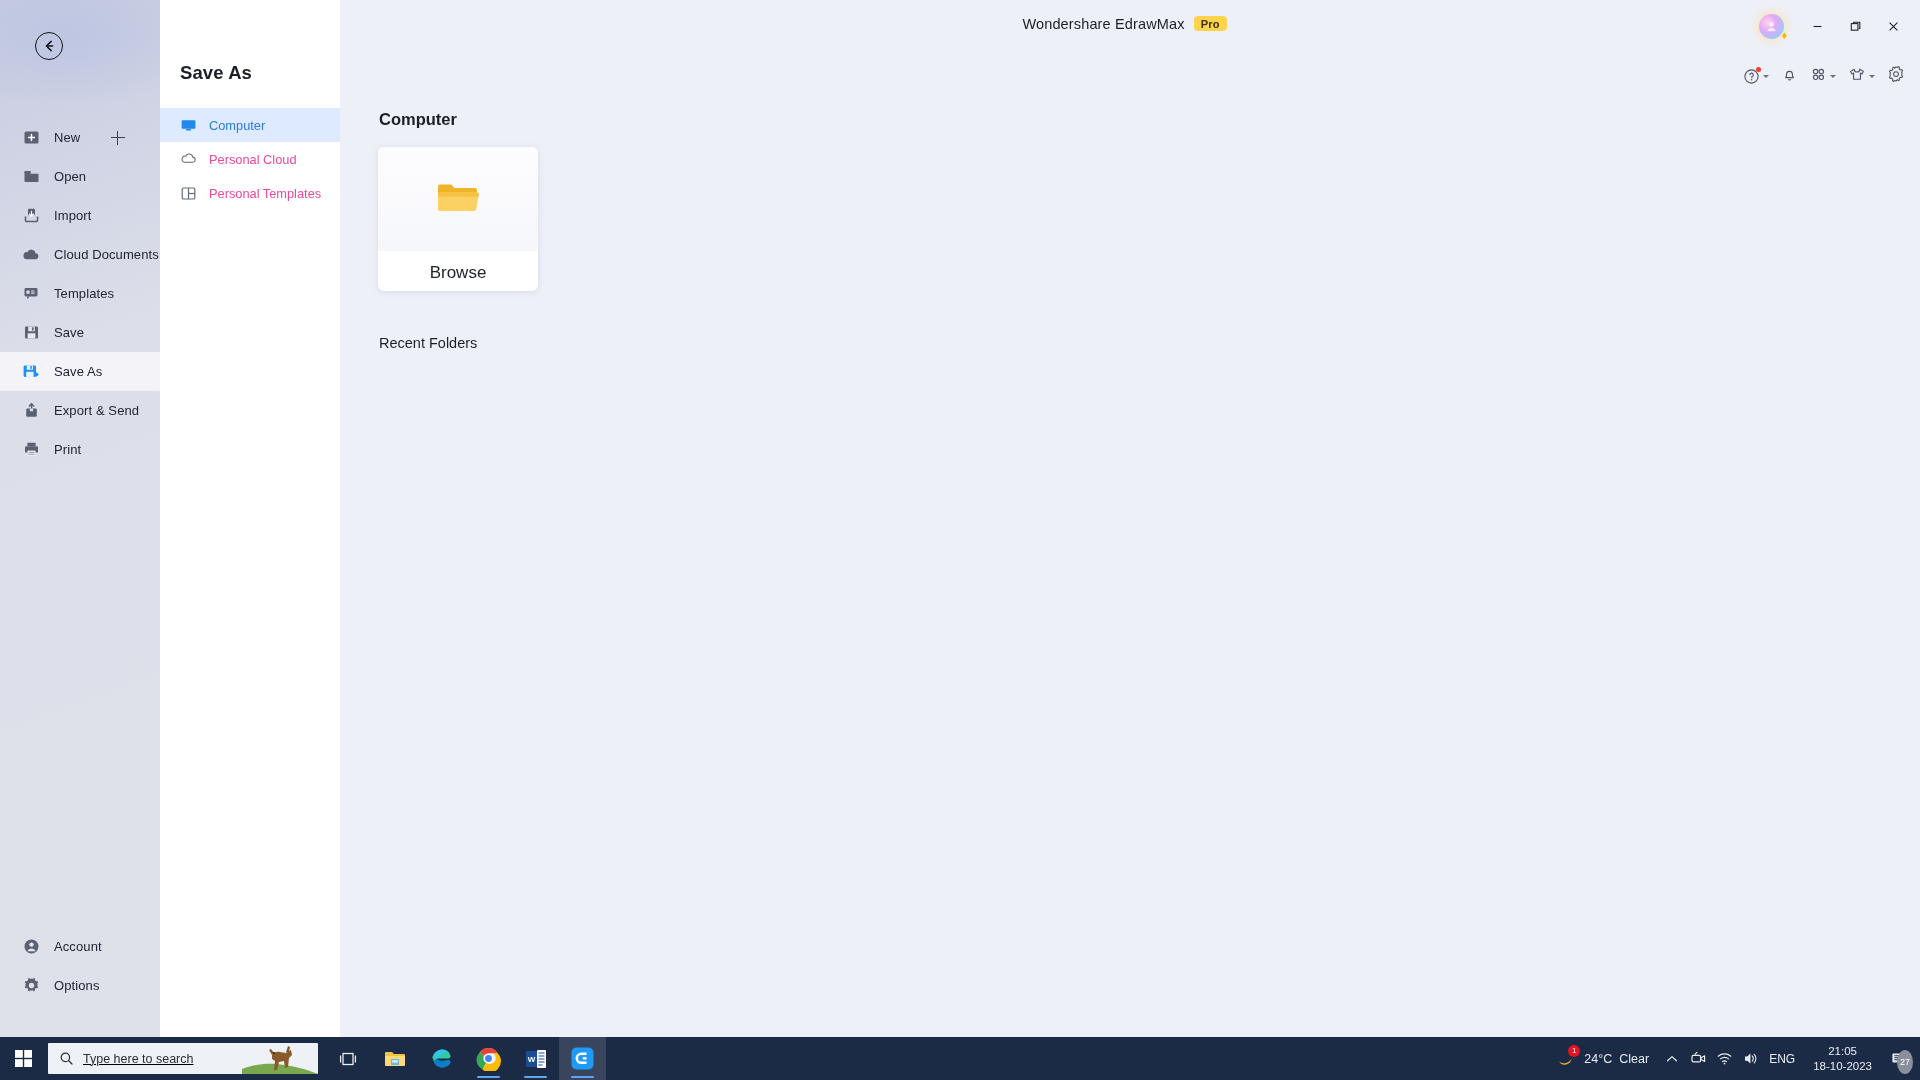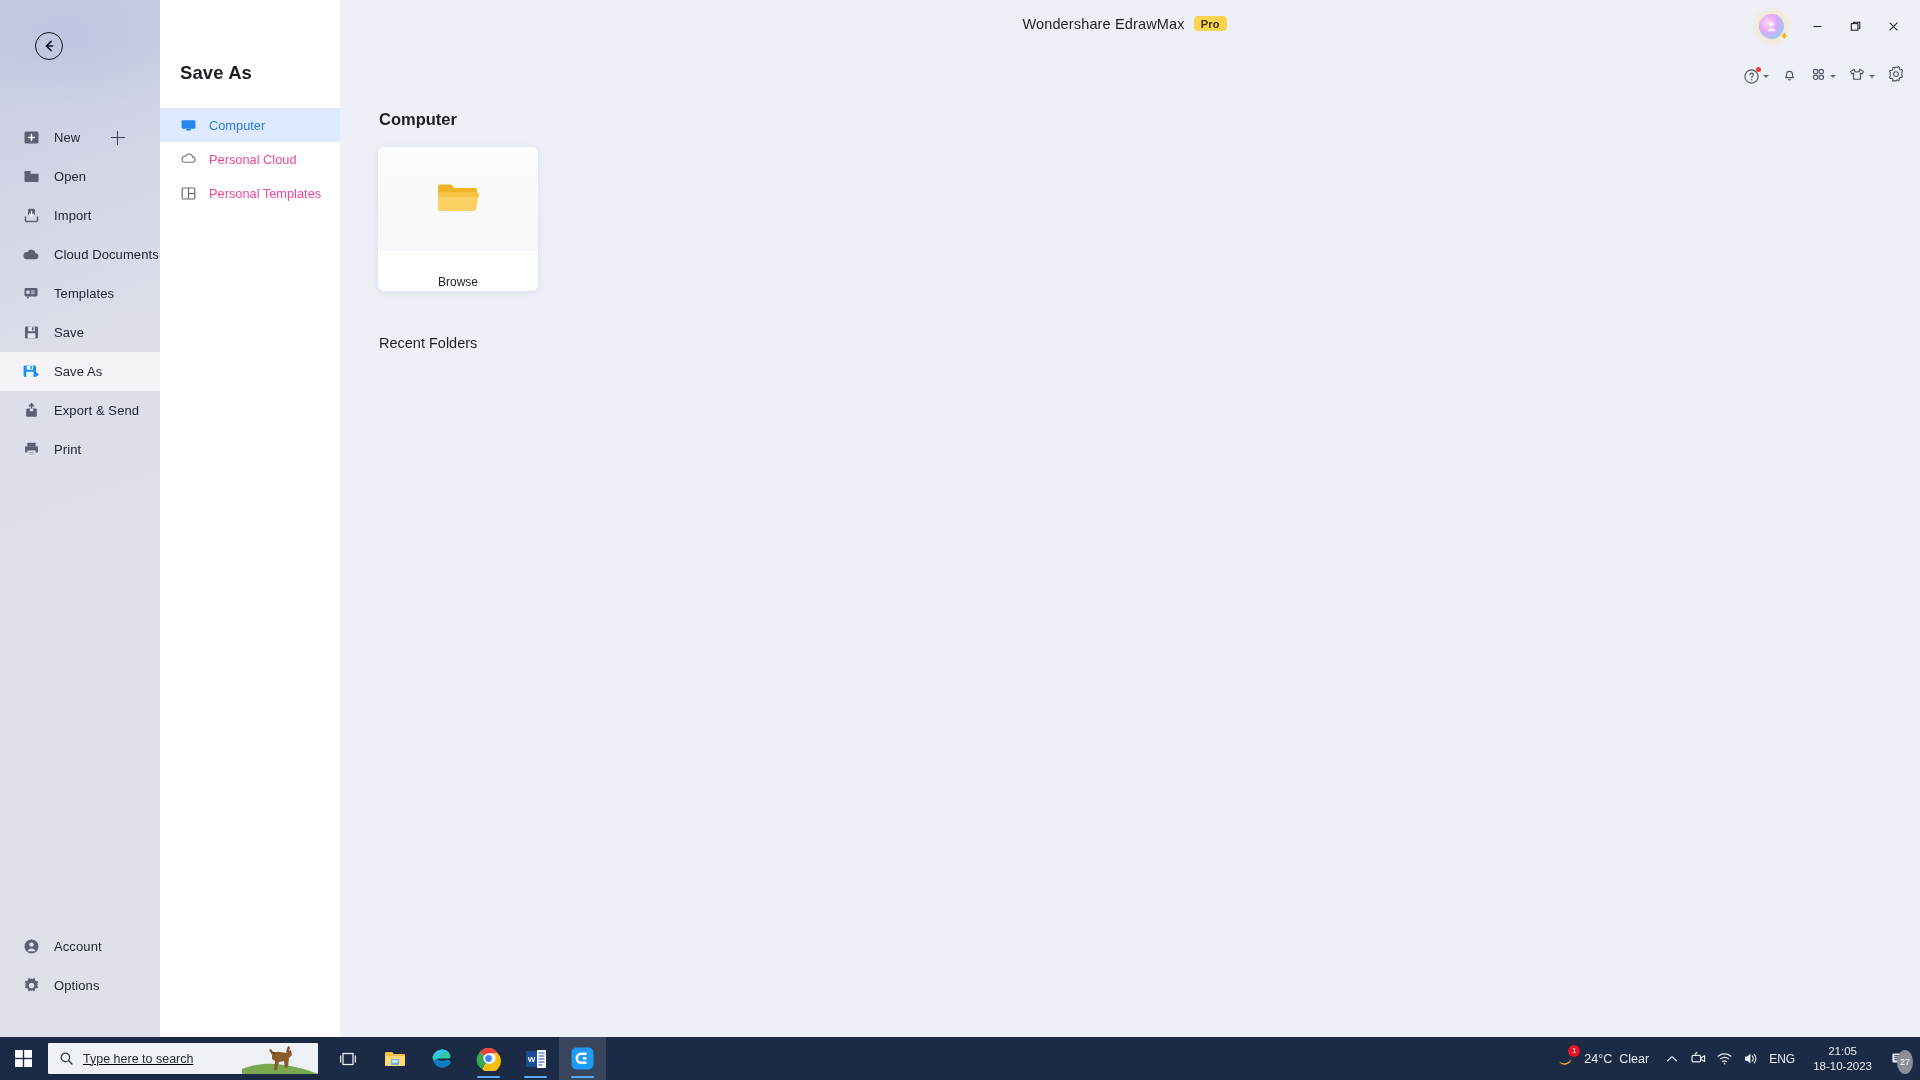--- a/index.html
+++ b/index.html
@@ -79,21 +79,21 @@
     position: absolute; left: 38px; top: 147px;
     width: 160px; height: 144px; background: #fff; border-radius: 6px;
     box-shadow: 0 1px 6px rgba(60,70,110,.13);
     display: flex; flex-direction: column; align-items: center;
   }
   .browse-card .thumb {
     width: 100%; height: 104px; display: flex; align-items: center; justify-content: center;
     background: linear-gradient(180deg,#fdfdff 0%, #f6f7fb 100%);
     border-radius: 6px 6px 0 0;
   }
-  .browse-card .clabel { font-size: 12px; color: #20242e; margin-top: 24px; }
+  .browse-card .clabel { font-size: 17px; color: #20242e; margin-top: 12px; }
   .recent-heading {
     position: absolute; left: 39px; top: 335px;
     font-size: 14.5px; color: #1d1f28;
   }
 
   
   .topbar { position: absolute; left: 329px; top: 0; right: 0; height: 56px; }
   .app-title {
     position: absolute; left: 0; right: 0; top: 16px; text-align: center;
     font-size: 14.5px; color: #1d1f28; letter-spacing: .15px;

